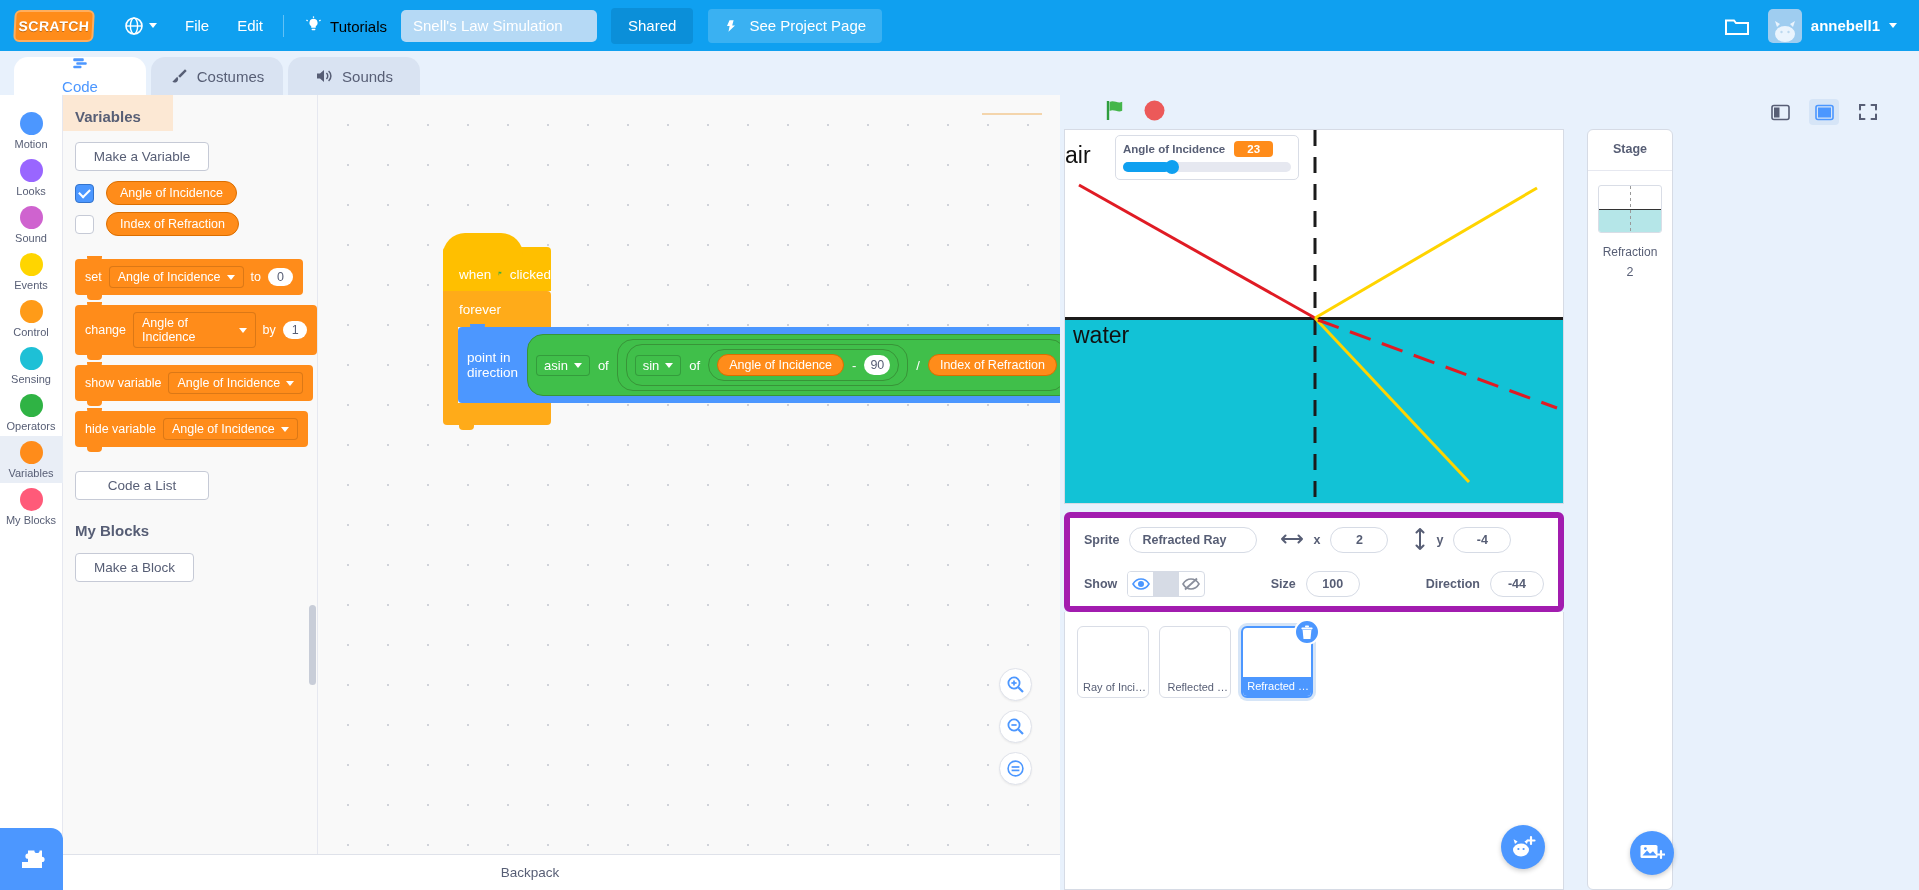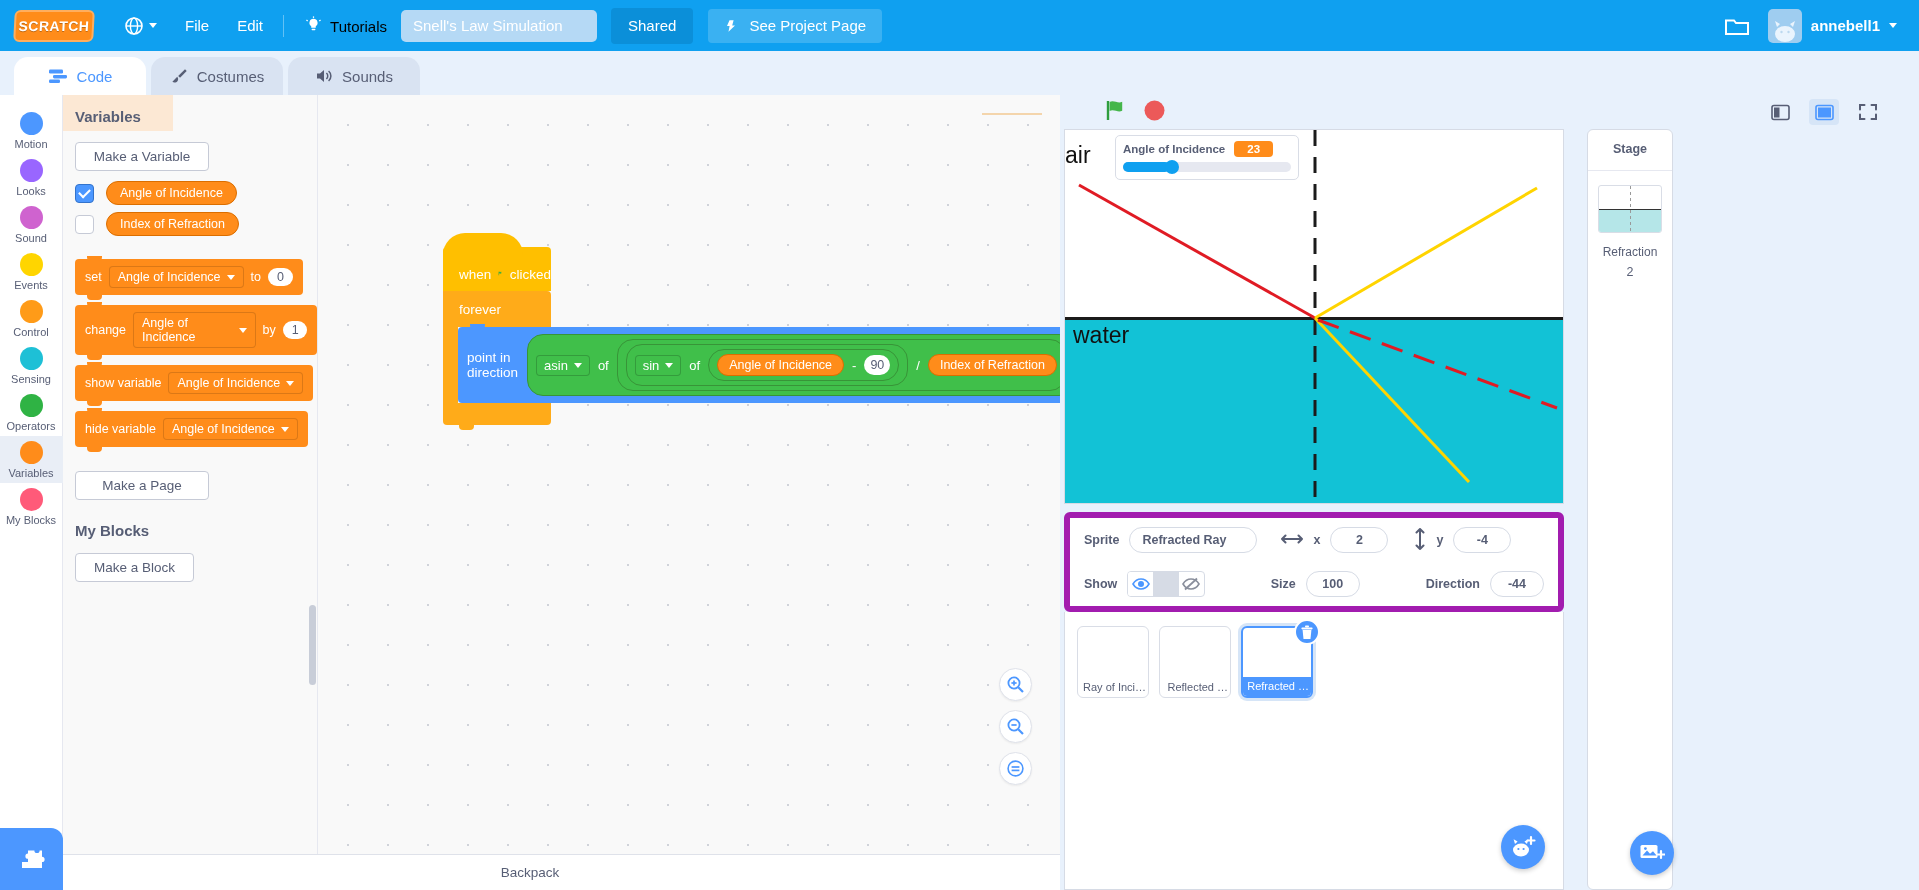--- a/index.html
+++ b/index.html
@@ -58,21 +58,21 @@
   #tabbar{
     height:44px;background:#e8f1fc;display:flex;align-items:flex-end;
     padding-left:14px; position:relative;
   }
   .tab{
     height:38px;min-width:132px;border-radius:14px 14px 0 0;
     display:flex;align-items:center;justify-content:center;gap:9px;
     font-size:15px;color:#575e75;background:#d9e3f2;margin-right:5px;padding:0 18px;
     cursor:pointer;
   }
-  .tab.active{background:#fff;color:#4c97ff;}
+  .tab.active{background:#fff;color:#4c97ff;flex-direction:column;}
   .tab svg{display:block;}
 
   
   #main{height:795px;display:flex;background:#e8f1fc;}
 
   
   #leftpane{width:1060px;height:795px;background:#fff;display:flex;position:relative;}
   #catcol{
     width:63px;background:#fff;border-right:1px solid #e6e8f0;
     display:flex;flex-direction:column;align-items:center;padding-top:12px;
@@ -519,21 +519,21 @@
         </div>
 
         <div class="blk">
           <span>hide variable</span>
           <span class="drop">
             <span>Angle of Incidence</span>
             <span class="caret"></span>
           </span>
         </div>
 
-        <div class="btn-outline" style="margin-top:14px">Make a Page</div>
+        <div class="btn-outline" style="margin-top:14px">Code a List</div>
 
         <div class="pal-sub">My Blocks</div>
         <div class="btn-outline" style="margin-top:12px;width:119px">Make a Block</div>
       </div>
       <div id="pal-scroll"></div>
     </div>
 
     <div id="workspace">
       <div id="ws-topline"></div>
 

